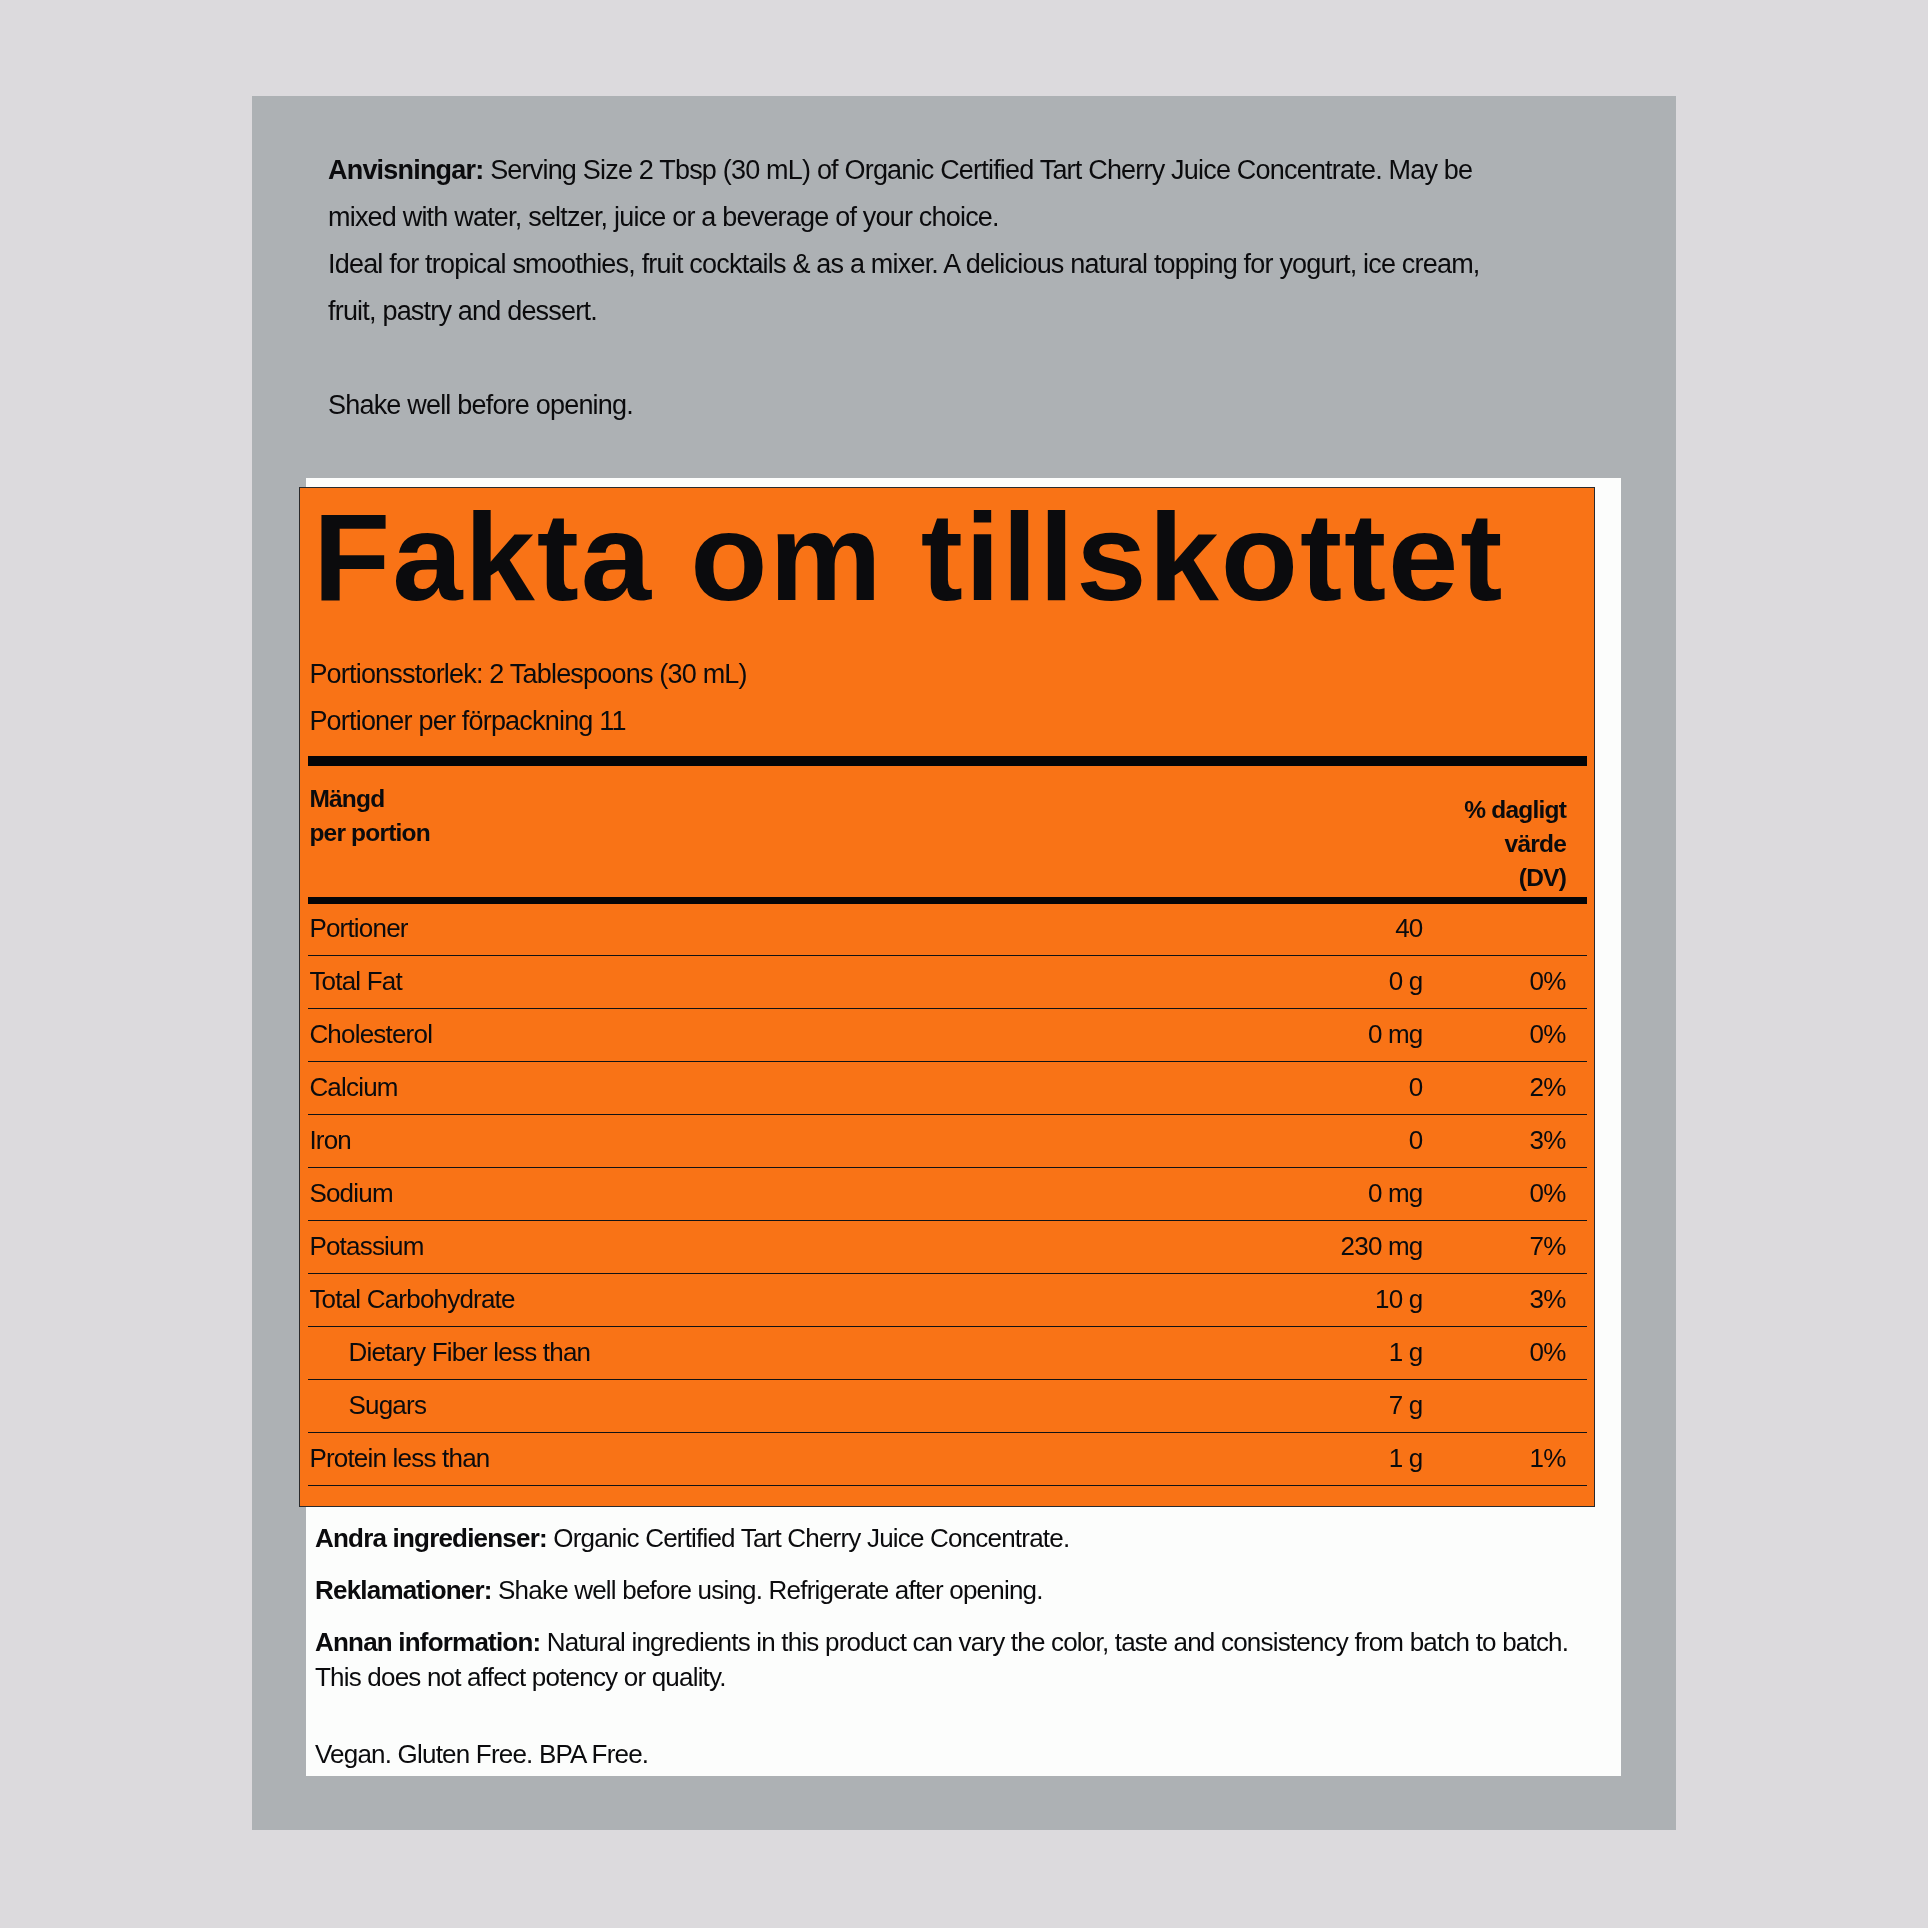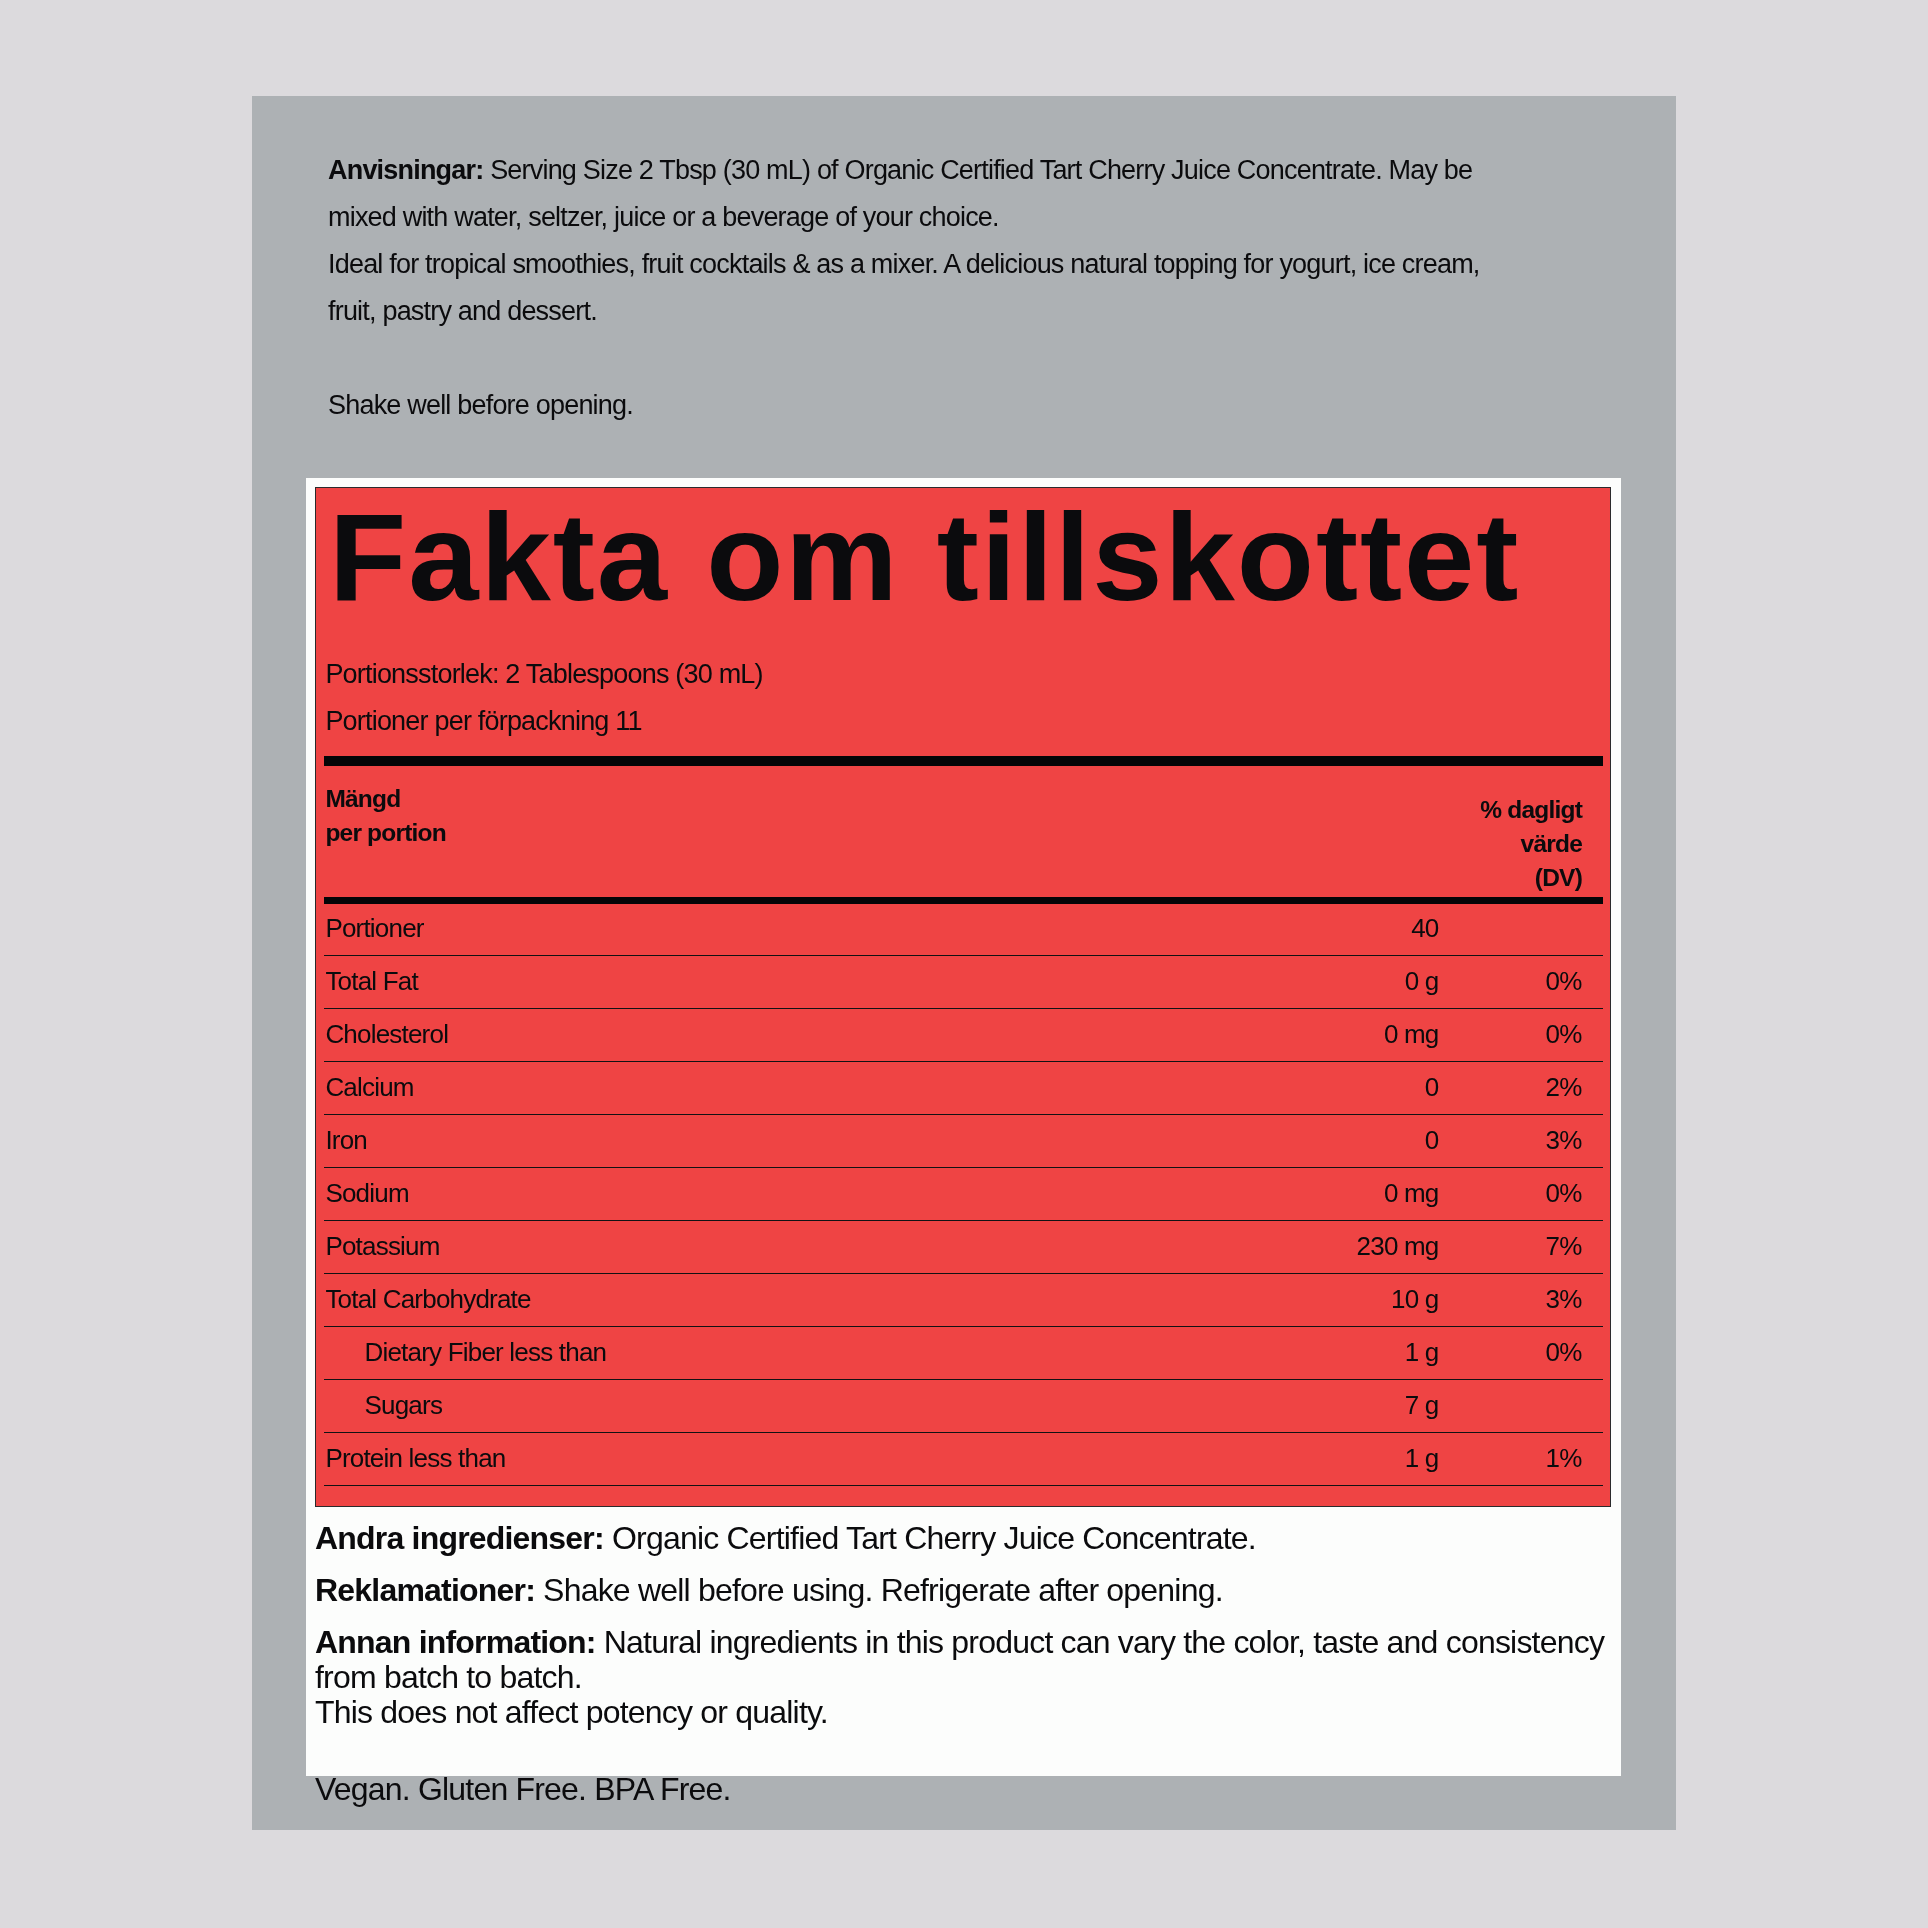--- a/index.html
+++ b/index.html
@@ -18,22 +18,22 @@
       font-size: 27px; line-height: 39px; letter-spacing: -0.8px;
     }
     #directions p { margin: 8px; }
     #directions .gap { height: 39px; }
     .b { font-weight: bold; }
     #white-panel {
       position: absolute; left: 306px; top: 478px; width: 1315px; height: 1298px;
       background: #fcfdfc;
     }
     #facts-box {
-      position: absolute; left: 315px; top: 487px; width: 1294px; height: 1018px;
-      border: 1.9px solid #2a2a2c; background: #ef4444;
+      position: absolute; left: 299px; top: 487px; width: 1294px; height: 1018px;
+      border: 1.9px solid #2a2a2c; background: #f97316;
     }
     #title {
       position: absolute; left: 13px; top: 7.5px; height: 122px;
       font-size: 124px; font-weight: bold; line-height: 122px; letter-spacing: 1.9px;
       white-space: nowrap; transform: scaleX(1.02); transform-origin: left top;
     }
     .meta-line {
       position: absolute; left: 9.4px; font-size: 27px; letter-spacing: -0.8px; white-space: nowrap;
     }
     #bar1 { position: absolute; left: 7.5px; right: 7.5px; top: 268px; height: 10.4px; background: #050507; }
@@ -50,21 +50,21 @@
     .row {
       position: relative; height: 52px; border-bottom: 1.9px solid #121214;
       font-size: 26px; letter-spacing: -0.8px;
     }
     .row .name { position: absolute; left: 1.9px; top: 10.4px; white-space: nowrap; }
     .row.indent .name { left: 41px; }
     .row .amt { position: absolute; right: 164px; top: 10.4px; white-space: nowrap; }
     .row .dv { position: absolute; right: 21px; top: 10.4px; white-space: nowrap; }
     #footer {
       position: absolute; left: 315px; top: 1521px; width: 1290px;
-      font-size: 32px; letter-spacing: -0.8px; line-height: 35px;
+      font-size: 26px; letter-spacing: -0.8px; line-height: 35px;
     }
     #footer p { margin: 0 0 17px 0; }
     #footer .spacer { height: 34px; }
   </style>
 </head>
 <body>
 
 <div id="gray-panel"></div>
 
 <div id="directions">

